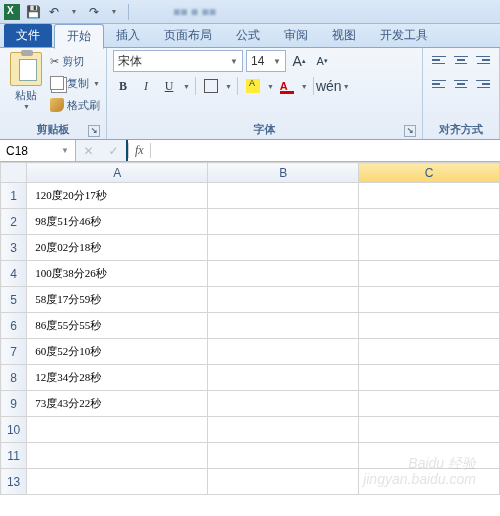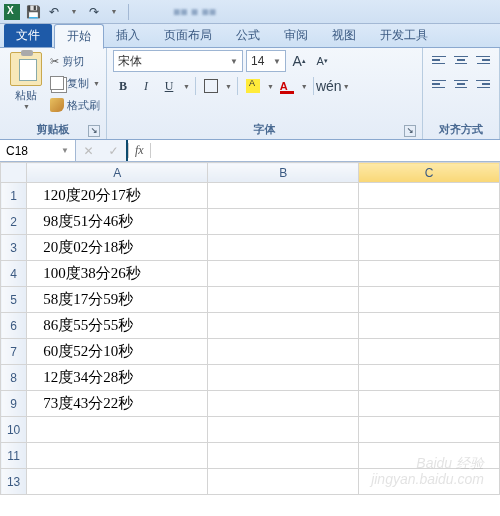--- a/index.html
+++ b/index.html
@@ -74,28 +74,28 @@
 .fx-label { font-style: italic; font-family: "Times New Roman"; color: #555; padding: 0 6px; border-right: 1px solid #ccc; border-left: 1px solid #ccc; }
 .fx-input { flex: 1; padding: 0 6px; }
 
 
 .grid-wrap { position: relative; }
 table.grid { border-collapse: collapse; width: 100%; table-layout: fixed; }
 .grid th, .grid td { border: 1px solid #d4d4d4; }
 .grid thead th { background: linear-gradient(#f7f9fc,#e6edf6); height: 20px; font-weight: normal; color: #3b5a82; font-size: 12px; }
 .grid thead th.corner { width: 26px; background: #eef3fa; }
 .grid tbody th { width: 26px; background: linear-gradient(90deg,#f7f9fc,#e6edf6); font-weight: normal; text-align: center; color: #3b5a82; font-size: 12px; }
-.grid td { height: 26px; padding: 0 16px; font-size: 15px; font-family: SimSun, serif; color: #000; background: #fff; }
+.grid td { height: 26px; padding: 0 8px; font-size: 11px; font-family: SimSun, serif; color: #000; background: #fff; }
 .colA { width: 180px; }
 .colB { width: 150px; }
 .colC { width: 140px; }
 .grid thead th.sel { background: linear-gradient(#fde9a8,#f9d776); }
 
 
-.watermark { position: absolute; right: 16px; bottom: 8px; opacity: 0.18; font-size: 14px; color: #666; font-style: italic; text-align: right; line-height: 1.1; pointer-events: none; }
+.watermark { position: absolute; right: 24px; bottom: 8px; opacity: 0.18; font-size: 14px; color: #666; font-style: italic; text-align: right; line-height: 1.1; pointer-events: none; }
 .watermark .sub { font-size: 14px; }
 </style>
 </head>
 <body>
 
 <div class="titlebar">
   <span class="logo"></span>
   <span class="qat-btn">💾</span>
   <span class="qat-btn">↶</span>
   <span class="qat-btn tiny-dd">▼</span>

